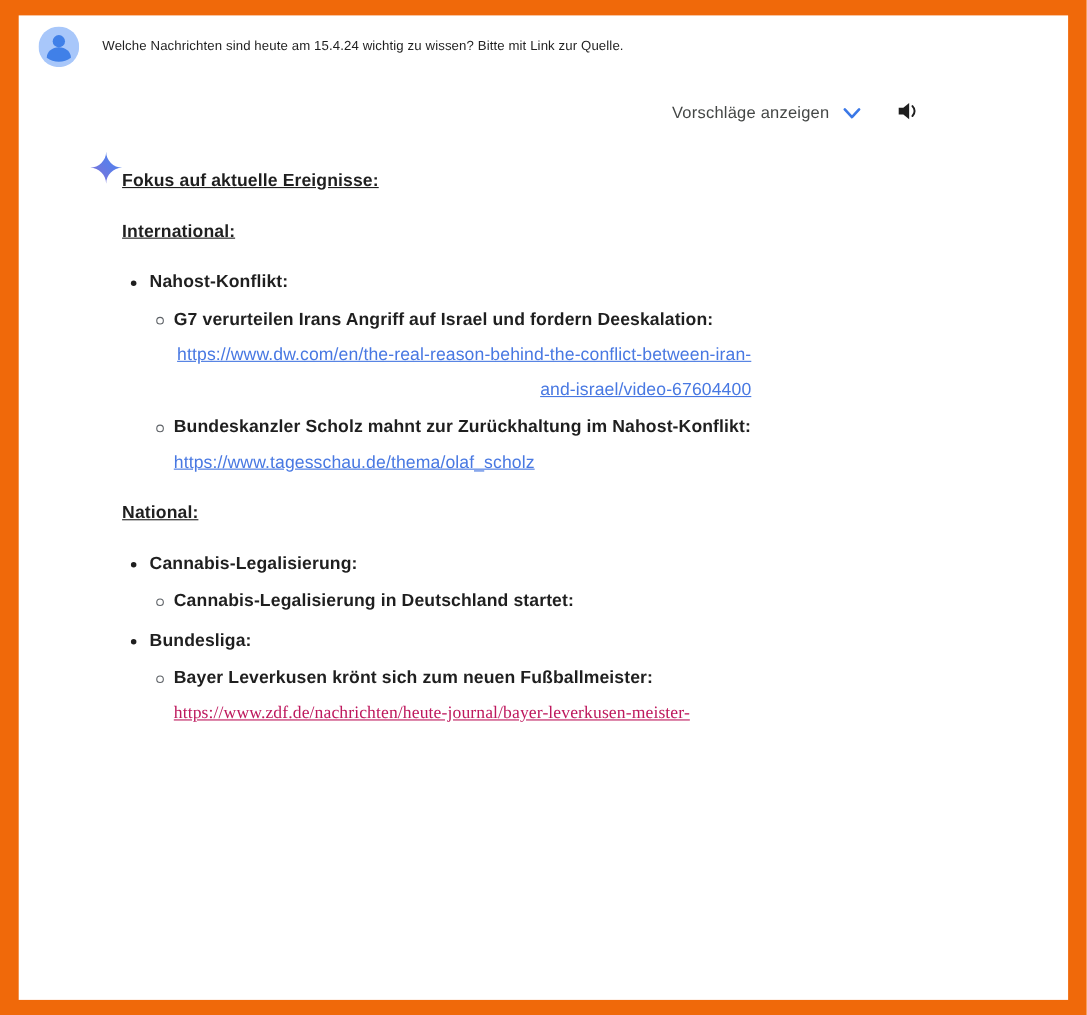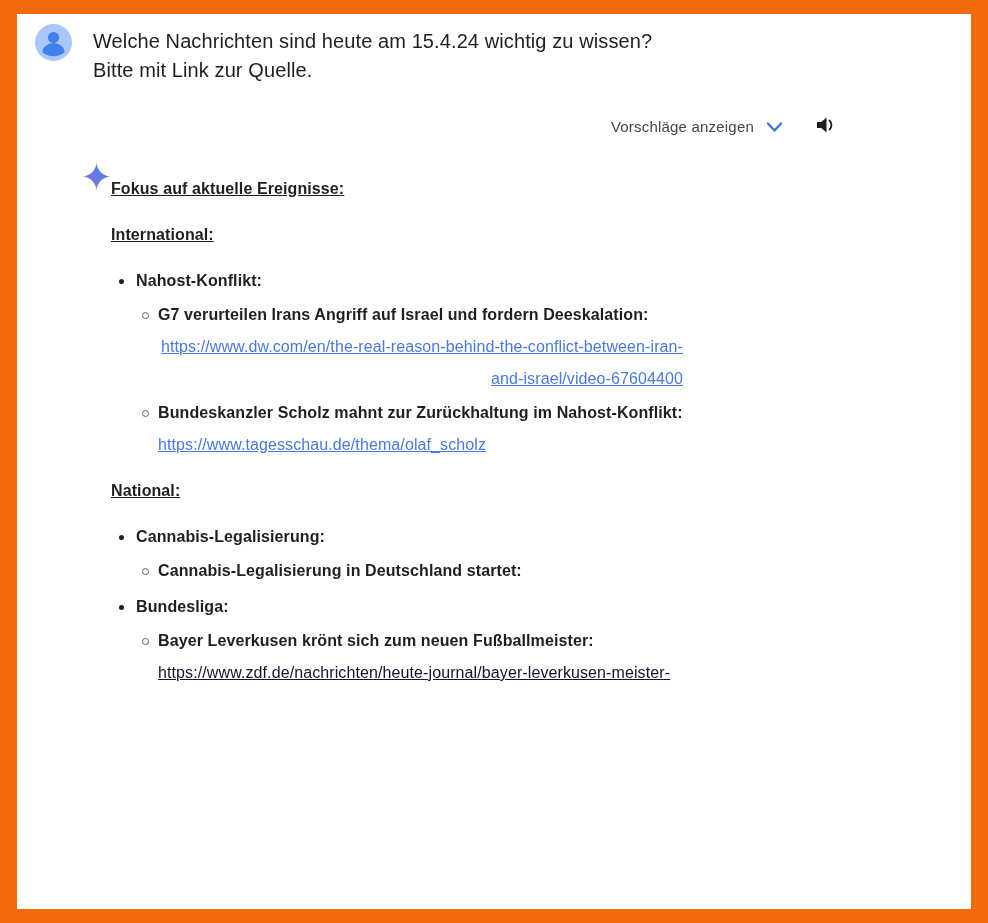--- a/index.html
+++ b/index.html
@@ -14,21 +14,21 @@
     width: 100%; height: 100%;
     overflow: hidden;
     position: relative;
     padding: 10px 0 0 18px;
     color: #1f1f1f;
   }
   
   .row-user { display: flex; gap: 21px; margin-top: 0; }
   .avatar { width: 37px; height: 37px; flex: 0 0 37px; }
   .user-text {
-    font-size: 20px; line-height: 29px; max-width: 605px;
+    font-size: 12px; line-height: 29px; max-width: 605px;
     padding-top: 3px; letter-spacing: 0.1px;
   }
   
   .actions {
     margin-left: 76px; width: 725px; margin-top: 26px;
     display: flex; justify-content: flex-end; align-items: flex-end; gap: 14px;
     height: 24px;
   }
   .suggestions-btn {
     display: flex; align-items: center; gap: 12px;
@@ -59,21 +59,21 @@
     width: 5px; height: 5px; border-radius: 50%;
     border: 1.5px solid #5f6368; background: #fff;
   }
   .topic-label { font-weight: 700; letter-spacing: 0.1px; }
   .item-headline { font-weight: 700; letter-spacing: 0.1px; }
   a.link {
     color: #4878E2; text-decoration: underline; cursor: pointer;
     display: block; overflow-wrap: break-word; word-break: normal;
     letter-spacing: 0.1px;
   }
-  a.link.faded { color: #0f172a; }
+  a.link.faded { color: #be185d; font-family: Liberation Serif, serif; }
   .lw-dw { max-width: 525px; text-align: right; }
   .lw-zdf1 { max-width: 560px; }
 </style>
 </head>
 <body>
 
 <div class="frame">
   <div class="content">
 
     <div class="row-user">

